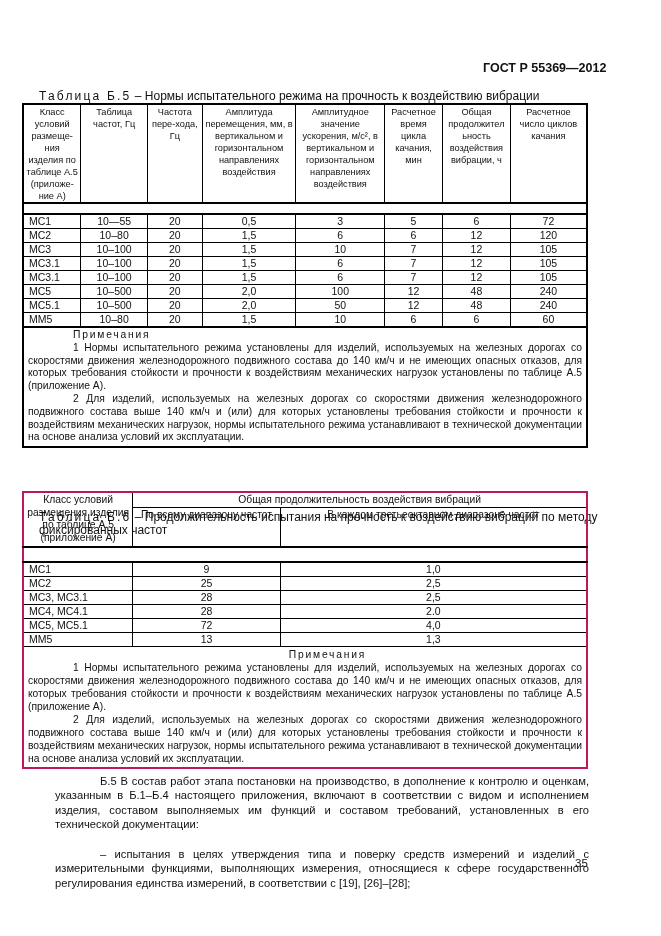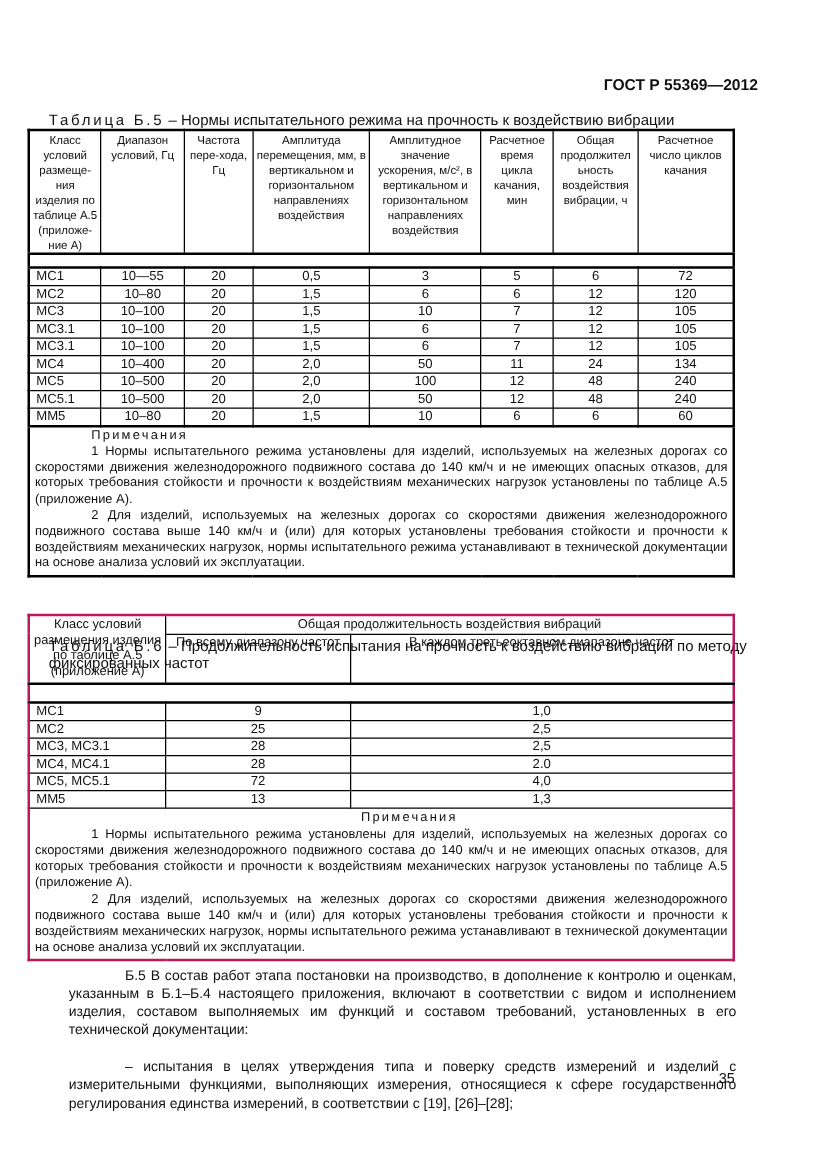--- a/index.html
+++ b/index.html
@@ -41,21 +41,21 @@
       <col style="width:55px">
       <col style="width:94px">
     <col style="width:89px">
       <col style="width:58px">
       <col style="width:68px">
       <col style="width:77px">
   </colgroup>
   <tbody>
       <tr style="height:99px">
     <th>Класс условий размеще-ния изделия по таблице А.5 (приложе-ние А)</th>
-    <th>Диапазон условий, Гц</th>
+    <th>Таблица частот, Гц</th>
     <th>Частота пере-хода, Гц</th>
     <th>Амплитуда перемещения, мм, в вертикальном и горизонтальном направлениях воздействия</th>
     <th>Амплитудное значение ускорения, м/с², в вертикальном и горизонтальном направлениях воздействия</th>
     <th>Расчетное время цикла качания, мин</th>
     <th>Общая продолжител ьность воздействия вибрации, ч</th>
     <th>Расчетное число циклов качания</th>
   </tr>
   <tr class="spacer">
         <td colspan="8"></td>
       </tr>
@@ -105,30 +105,20 @@
         <td class="cls">МС3.1</td>
         <td>10–100</td>
         <td>20</td>
         <td>1,5</td>
         <td>6</td>
         <td>7</td>
         <td>12</td>
         <td>105</td>
       </tr>
       <tr>
-        <td class="cls">МС4</td>
-        <td>10–400</td>
-        <td>20</td>
-        <td>2,0</td>
-        <td>50</td>
-        <td>11</td>
-        <td>24</td>
-        <td>134</td>
-      </tr>
-      <tr>
         <td class="cls">МС5</td>
         <td>10–500</td>
         <td>20</td>
         <td>2,0</td>
         <td>100</td>
         <td>12</td>
         <td>48</td>
         <td>240</td>
       </tr>
       <tr>

